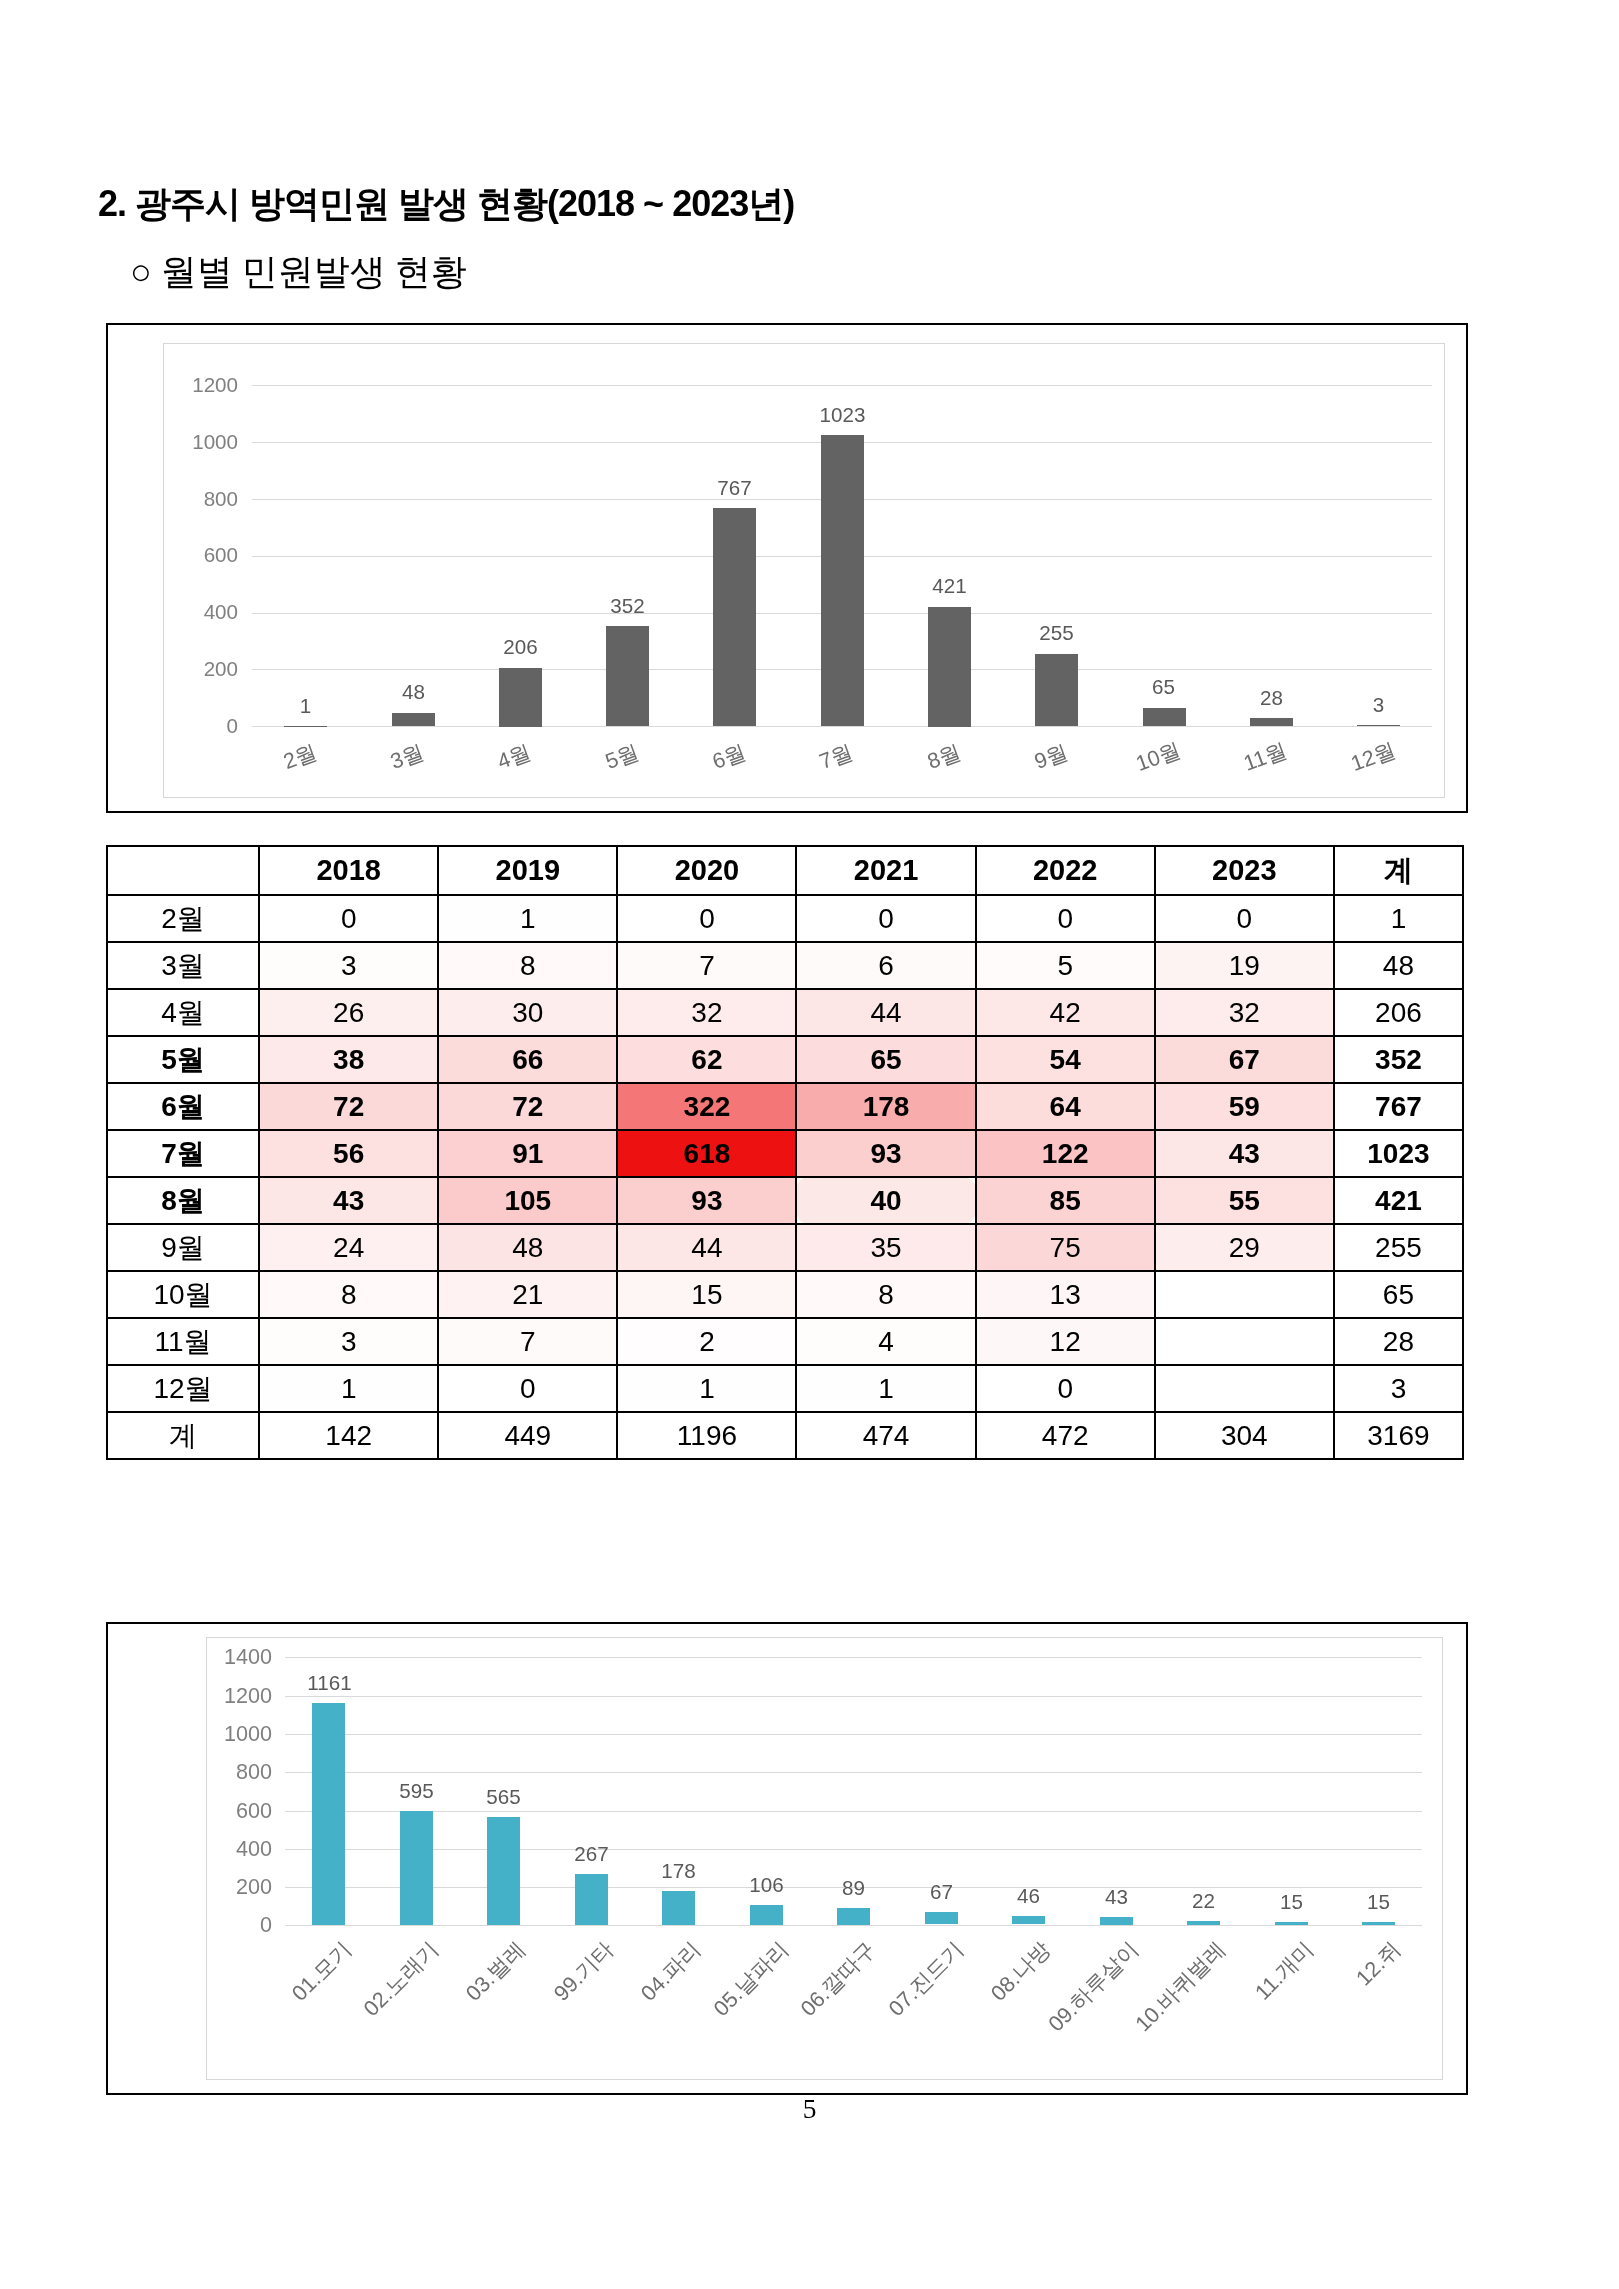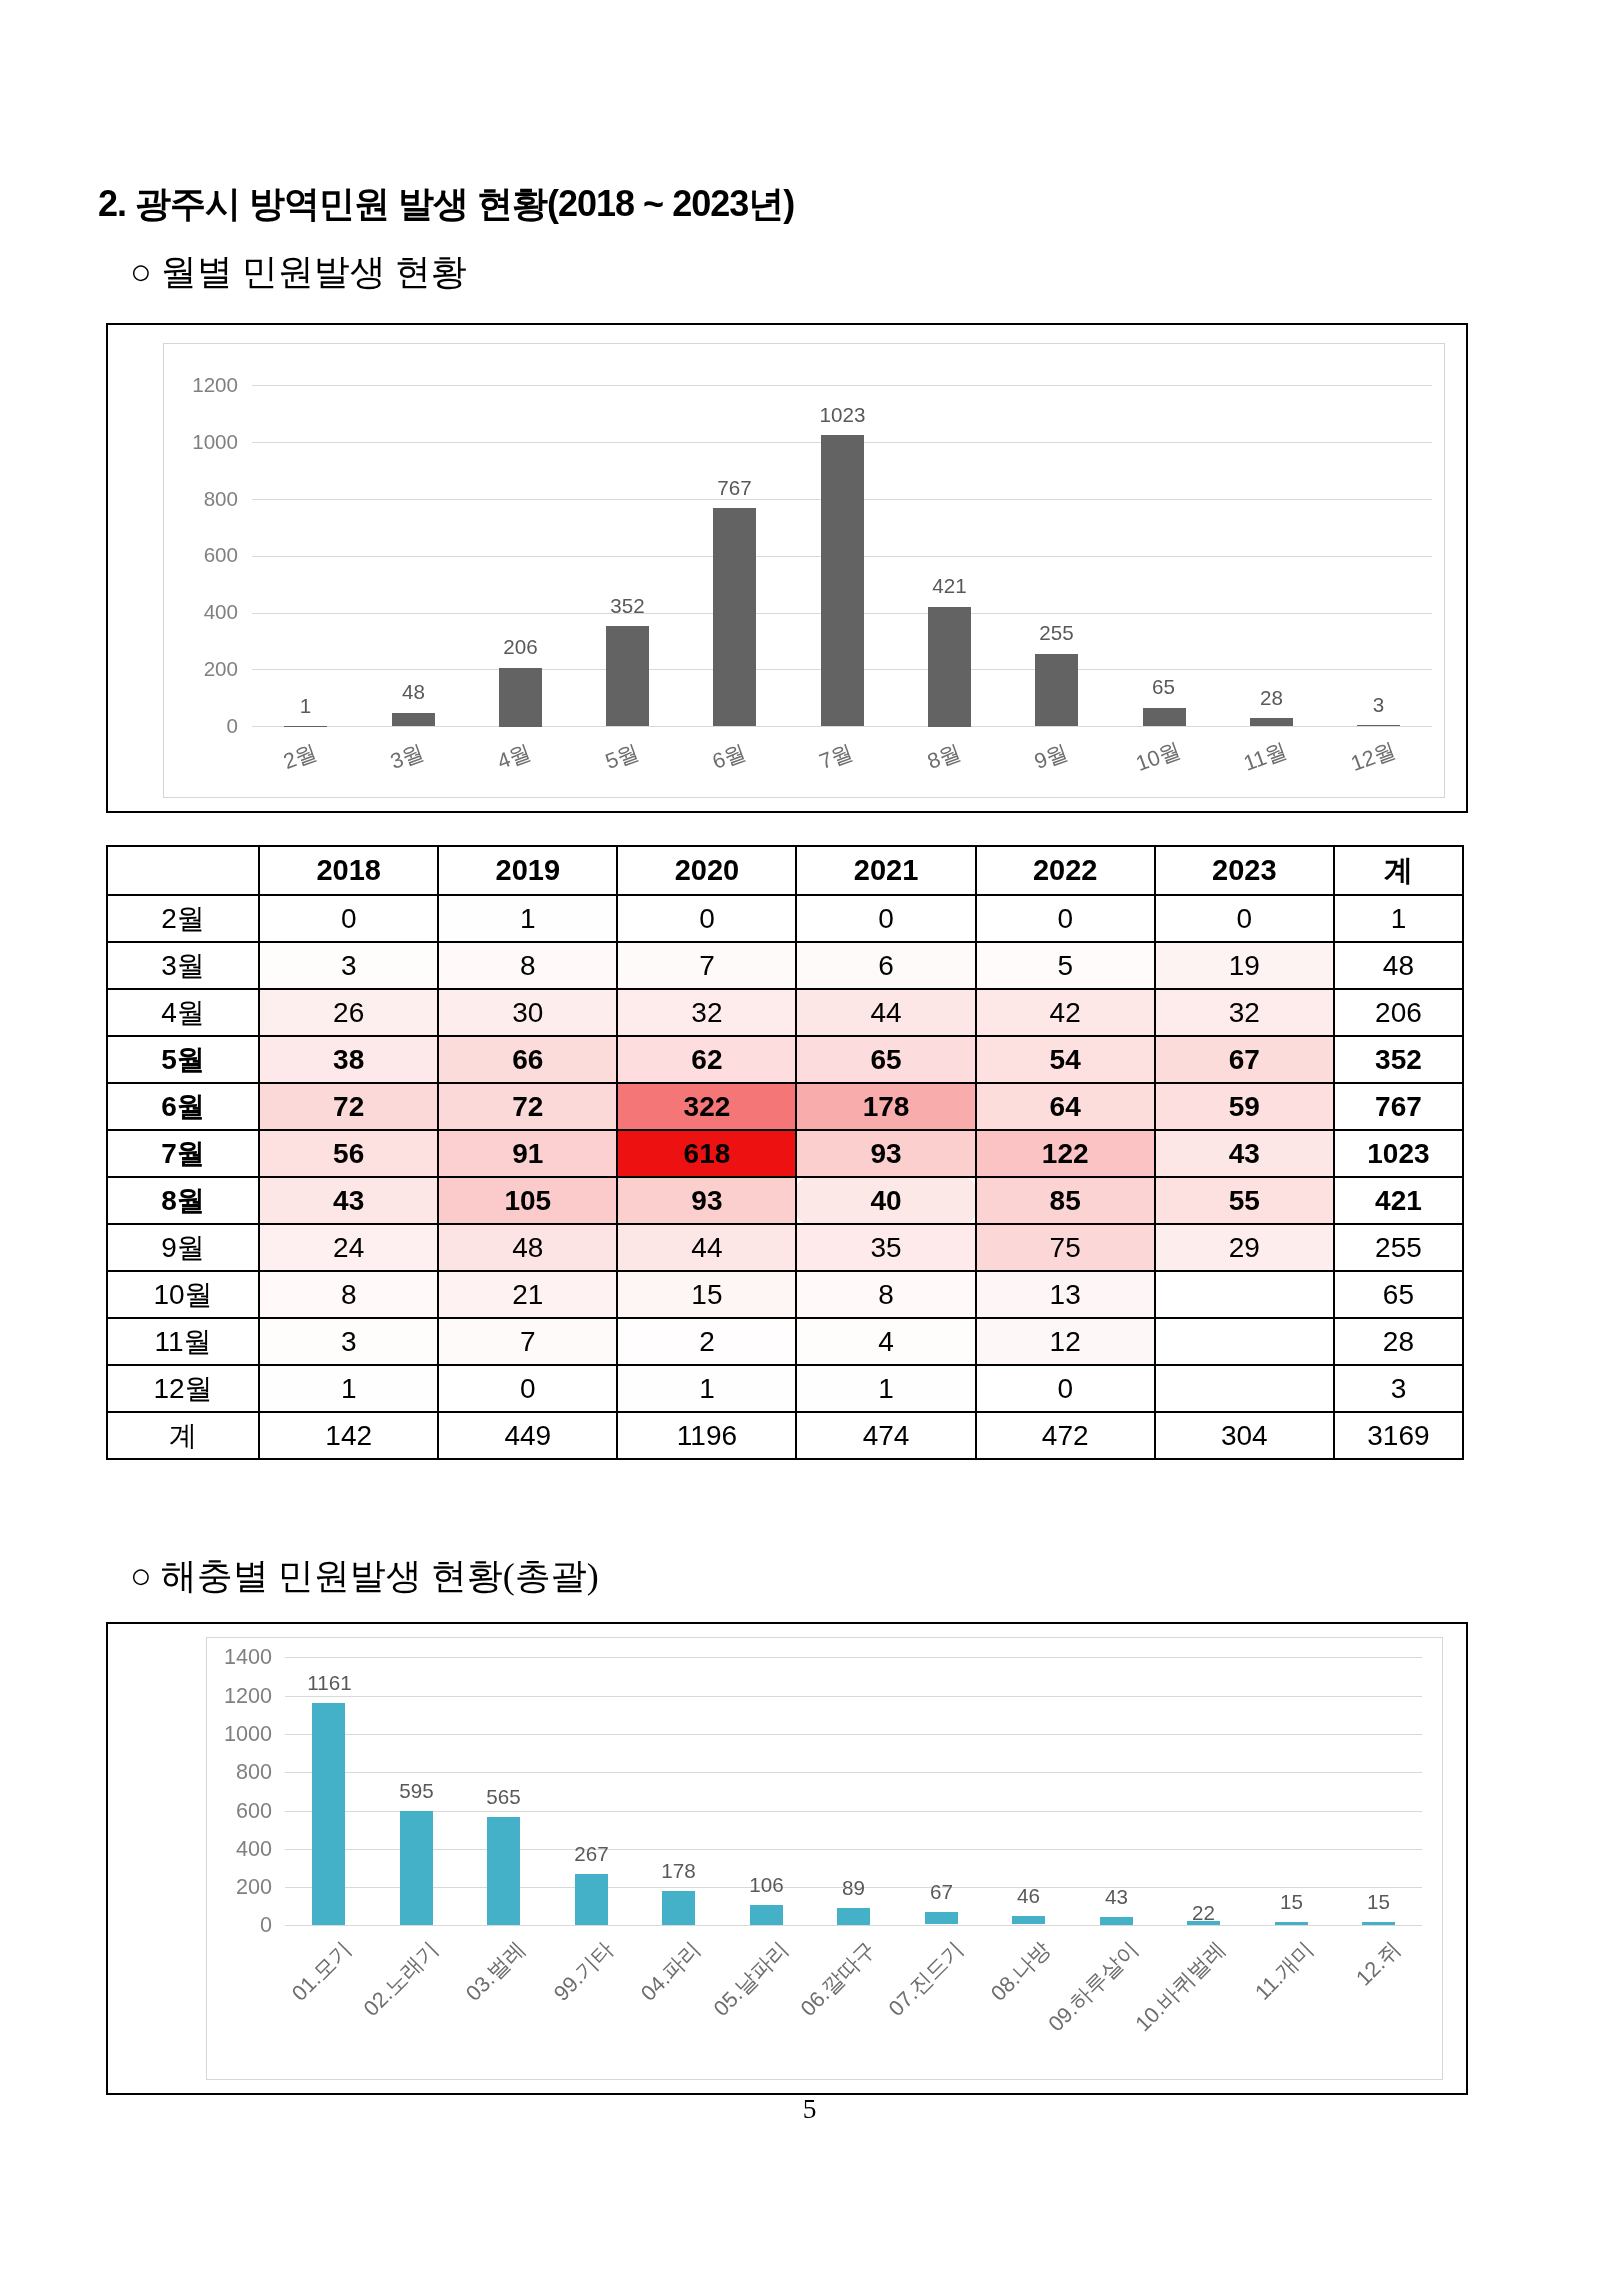--- a/index.html
+++ b/index.html
@@ -227,21 +227,20 @@
           <td>449</td>
           <td>1196</td>
           <td>474</td>
           <td>472</td>
           <td>304</td>
           <td>3169</td>
         </tr>
       </tbody>
   </table>
 
-  <div class="bullet" id="bullet2">○ 해충별 민원발생 현황(총괄)</div>
 
   <div class="chart-box" id="chart2">
       <div class="chart-frame" style="left: 98px; top: 12.7px; width: 1235px; height: 441px;">
         <div class="grid" style="left: 78px; top: 287px; width: 1137px; background: rgb(217, 217, 217);"></div>
         <div class="ylab" style="left: 0px; width: 65px; top: 274px; font-size: 21.6px; color: rgb(128, 128, 128);">0</div>
         <div class="grid" style="left: 78px; top: 249px; width: 1137px; background: rgb(217, 217, 217);"></div>
         <div class="ylab" style="left: 0px; width: 65px; top: 236px; font-size: 21.6px; color: rgb(128, 128, 128);">200</div>
         <div class="grid" style="left: 78px; top: 211px; width: 1137px; background: rgb(217, 217, 217);"></div>
         <div class="ylab" style="left: 0px; width: 65px; top: 198px; font-size: 21.6px; color: rgb(128, 128, 128);">400</div>
         <div class="grid" style="left: 78px; top: 173px; width: 1137px; background: rgb(217, 217, 217);"></div>
@@ -278,21 +277,21 @@
         <div class="bar" style="left: 718px; top: 274px; width: 33px; height: 12.8px; background: rgb(68, 177, 201);"></div>
         <div class="vlab" style="left: 666px; width: 137px; top: 242px; font-size: 20.6px; color: rgb(89, 89, 89);">67</div>
         <div class="xlab" style="left: 517px; top: 297px; width: 225px; text-align: right; font-size: 21.6px; transform: rotate(-45deg); transform-origin: 100% 0px;">07.진드기</div>
         <div class="bar" style="left: 805px; top: 278px; width: 33px; height: 8.8px; background: rgb(68, 177, 201);"></div>
         <div class="vlab" style="left: 753px; width: 137px; top: 246px; font-size: 20.6px; color: rgb(89, 89, 89);">46</div>
         <div class="xlab" style="left: 604px; top: 297px; width: 225px; text-align: right; font-size: 21.6px; transform: rotate(-45deg); transform-origin: 100% 0px;">08.나방</div>
         <div class="bar" style="left: 893px; top: 279px; width: 33px; height: 8.2px; background: rgb(68, 177, 201);"></div>
         <div class="vlab" style="left: 841px; width: 137px; top: 247px; font-size: 20.6px; color: rgb(89, 89, 89);">43</div>
         <div class="xlab" style="left: 692px; top: 297px; width: 225px; text-align: right; font-size: 21.6px; transform: rotate(-45deg); transform-origin: 100% 0px;">09.하루살이</div>
         <div class="bar" style="left: 980px; top: 283px; width: 33px; height: 4.2px; background: rgb(68, 177, 201);"></div>
-        <div class="vlab" style="left: 928px; width: 137px; top: 263px; font-size: 20.6px; color: rgb(89, 89, 89);">22</div>
+        <div class="vlab" style="left: 928px; width: 137px; top: 251px; font-size: 20.6px; color: rgb(89, 89, 89);">22</div>
         <div class="xlab" style="left: 779px; top: 297px; width: 225px; text-align: right; font-size: 21.6px; transform: rotate(-45deg); transform-origin: 100% 0px;">10.바퀴벌레</div>
         <div class="bar" style="left: 1068px; top: 284px; width: 33px; height: 2.9px; background: rgb(68, 177, 201);"></div>
         <div class="vlab" style="left: 1016px; width: 137px; top: 252px; font-size: 20.6px; color: rgb(89, 89, 89);">15</div>
         <div class="xlab" style="left: 867px; top: 297px; width: 225px; text-align: right; font-size: 21.6px; transform: rotate(-45deg); transform-origin: 100% 0px;">11.개미</div>
         <div class="bar" style="left: 1155px; top: 284px; width: 33px; height: 2.9px; background: rgb(68, 177, 201);"></div>
         <div class="vlab" style="left: 1103px; width: 137px; top: 252px; font-size: 20.6px; color: rgb(89, 89, 89);">15</div>
         <div class="xlab" style="left: 954px; top: 297px; width: 225px; text-align: right; font-size: 21.6px; transform: rotate(-45deg); transform-origin: 100% 0px;">12.쥐</div>
       </div>
     </div>
 

